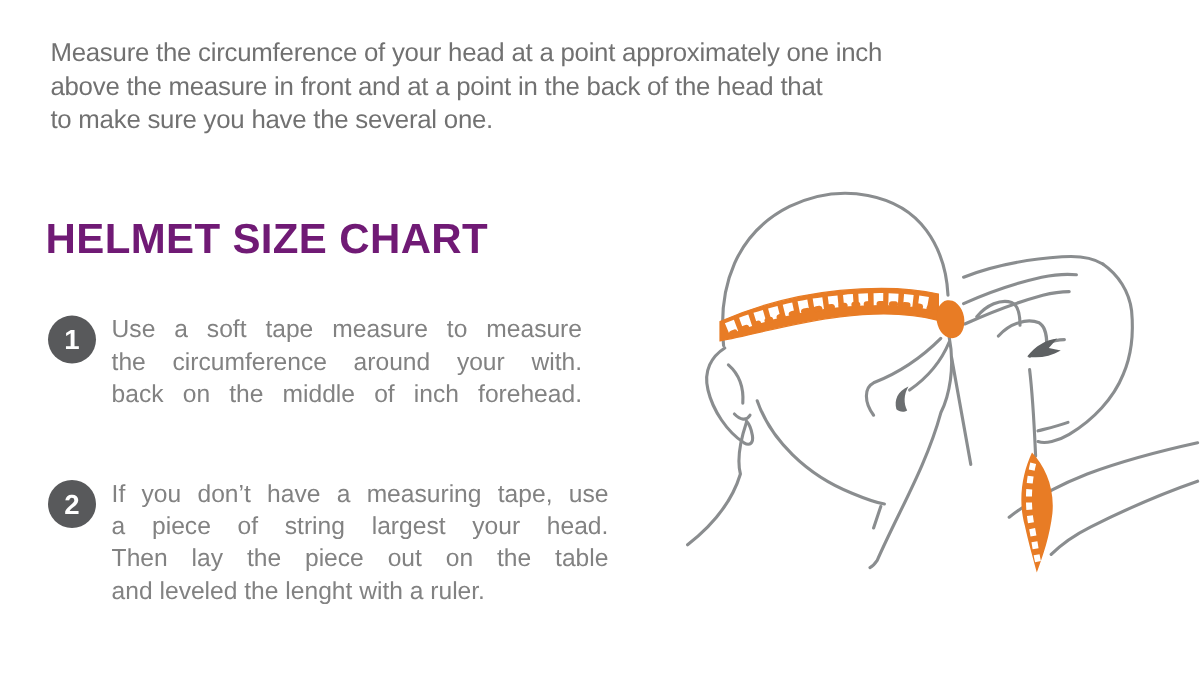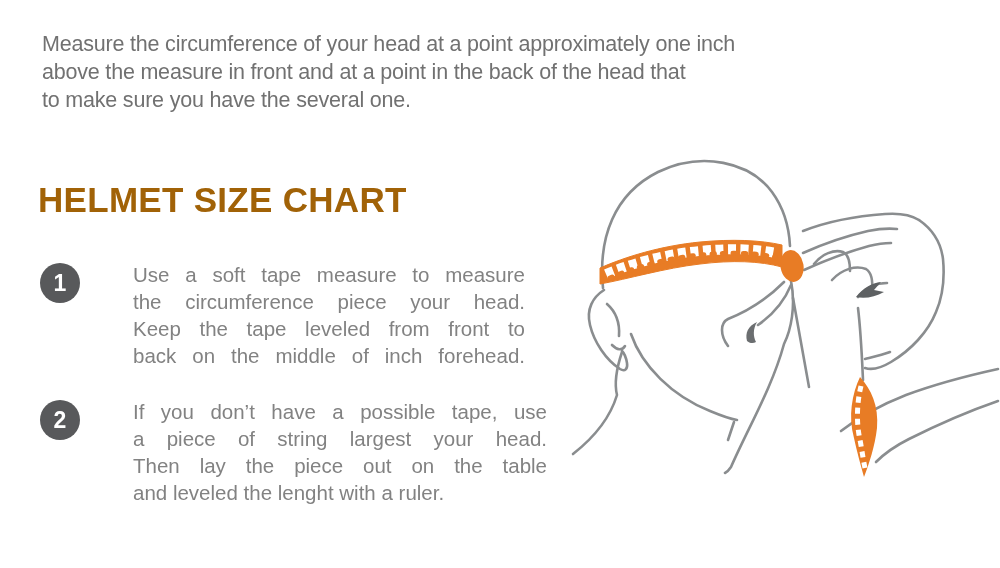--- a/index.html
+++ b/index.html
@@ -11,37 +11,37 @@
   .page { position:absolute; inset:0; }
 
   .intro {
     position:absolute; left:42px; top:30px;
     font-weight:normal; font-size:21.5px; line-height:28px;
     color:#717171; letter-spacing:-0.2px; white-space:nowrap;
   }
 
   .title {
     position:absolute; left:38px; top:180px; margin:0;
-    font-size:35px; font-weight:800; color:#a16207; letter-spacing:0.3px;
+    font-size:35px; font-weight:800; color:#701a75; letter-spacing:0.3px;
     white-space:nowrap;
   }
 
   .step { position:absolute; left:40px; display:flex; gap:13px; }
   .step-1 { top:261px; }
   .step-2 { top:398px; }
 
   .badge {
     width:40px; height:40px; border-radius:50%;
     background:#58595B; color:#ffffff;
     font-weight:bold; font-size:23px;
     display:flex; align-items:center; justify-content:center;
     flex:0 0 auto; margin-top:2px;
   }
 
-  .step-text { font-size:20.5px; line-height:27px; color:#828282;margin-left:40px; }
+  .step-text { font-size:20.5px; line-height:27px; color:#828282; }
   .step-1 .step-text { width:392px; }
   .step-2 .step-text { width:414px; }
   .line { white-space:normal; }
   .line.just { text-align:justify; text-align-last:justify; }
 
   .illus { position:absolute; left:570px; top:140px; width:430px; height:428px; }
   .illus svg { display:block; }
 </style>
 </head>
 <body>
@@ -55,32 +55,31 @@
   </div>
 
   <h1 class="title">HELMET SIZE CHART</h1>
 
   <div class="step step-1">
     <div class="badge">
       <span>1</span>
     </div>
     <div class="step-text">
       <div class="line just">Use a soft tape measure to measure</div>
-      <div class="line just">the circumference piece your head.</div>
-      <div class="line just">Keep the tape leveled from front to</div>
+      <div class="line just">the circumference around your with.</div>
       <div class="line just">back on the middle of inch forehead.</div>
     </div>
   </div>
 
   <div class="step step-2">
     <div class="badge">
       <span>2</span>
     </div>
     <div class="step-text">
-      <div class="line just">If you don’t have a possible tape, use</div>
+      <div class="line just">If you don’t have a measuring tape, use</div>
       <div class="line just">a piece of string largest your head.</div>
       <div class="line just">Then lay the piece out on the table</div>
       <div class="line">and leveled the lenght with a ruler.</div>
     </div>
   </div>
 
   <div class="illus">
     <svg viewBox="0 0 430 428" width="430" height="428" xmlns="http://www.w3.org/2000/svg">
       <g fill="none" stroke="#8A8D8F" stroke-width="2.6" stroke-linecap="round" stroke-linejoin="round">
 

